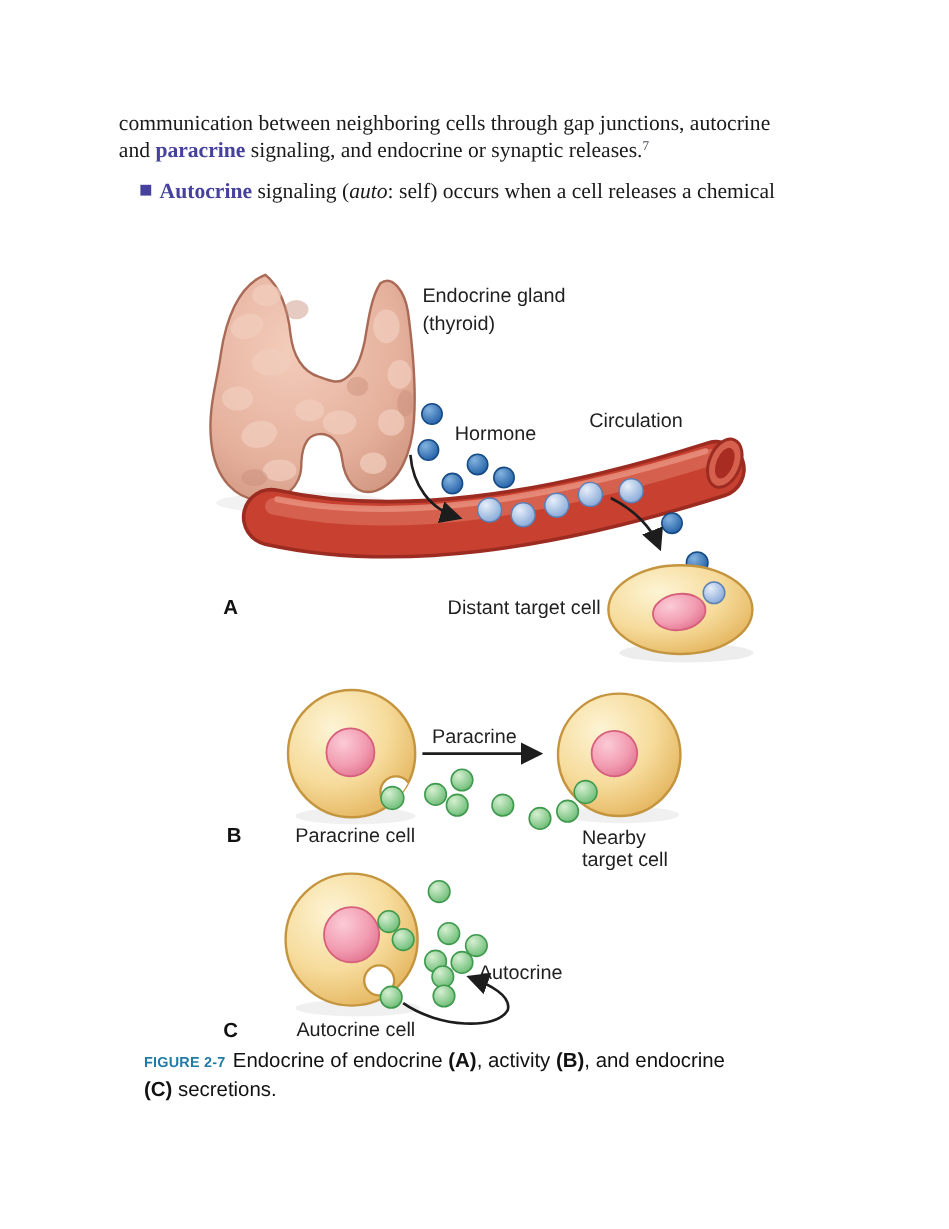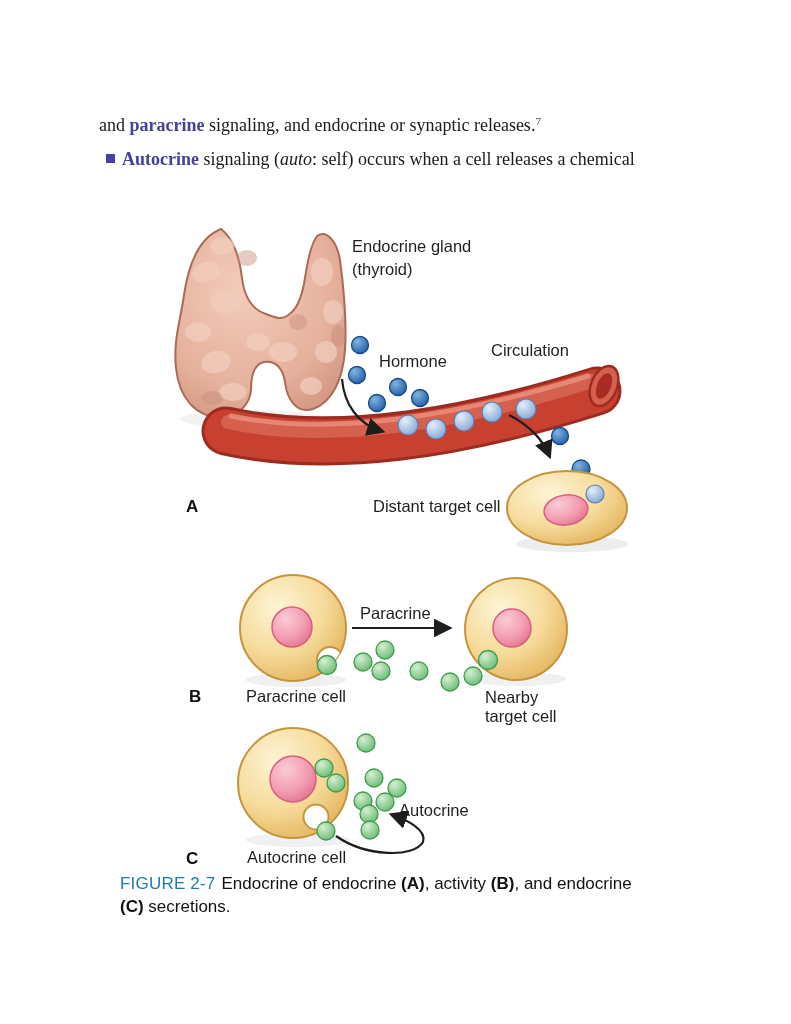--- a/index.html
+++ b/index.html
@@ -5,41 +5,41 @@
   html,body{margin:0;padding:0;}
   body{
     width:791px;height:1024px;position:relative;background:#ffffff;
     font-family:"Liberation Serif",serif;color:#1a1a1a;overflow:hidden;
   }
   .serif-text{font-family:"Liberation Serif",serif;font-size:18px;line-height:23px;color:#1a1a1a;}
   .intro{position:absolute;left:99px;top:91px;width:620px;}
   .accent-bold{font-weight:bold;color:#45419c;}
   .ital{font-style:italic;}
   sup.fnote{font-size:11px;color:#4a4a52;vertical-align:6px;line-height:0;}
-  .bullet-wrap{position:absolute;left:99px;top:148px;width:620px;}
+  .bullet-wrap{position:absolute;left:110px;top:148px;width:620px;}
   .bullet-sq{
     position:absolute;left:7px;top:6px;width:9px;height:9px;background:#45419c;display:block;
   }
   .bullet-text{padding-left:23px;}
   .figure-caption{
     position:absolute;left:120px;top:873px;width:588px;
     font-family:"Liberation Sans",sans-serif;font-size:17px;line-height:22.5px;color:#111;
   }
-  .fig-num{font-weight:normal;font-size:17px;color:#1e7ca6;letter-spacing:.2px;margin-right:6px;}
+  .fig-num{font-weight:bold;font-size:12px;color:#1e7ca6;letter-spacing:.2px;margin-right:6px;}
   .cap-bold{font-weight:bold;}
   svg.figure{position:absolute;left:0;top:0;}
   text.flab{font-family:"Liberation Sans",sans-serif;font-size:16.5px;fill:#1f1f1f;}
   text.fletter{font-family:"Liberation Sans",sans-serif;font-size:17px;font-weight:bold;fill:#111;}
   .arrowline{stroke:#1d1d1d;stroke-width:2.2;fill:none;}
 </style>
 </head>
 <body>
 
 <div class="serif-text intro">
-  <br>
+  <span>communication between neighboring cells through gap junctions, autocrine</span><br>
   <span>and </span><span class="accent-bold">paracrine</span><span> signaling, and endocrine or synaptic releases.</span><sup class="fnote">7</sup>
 </div>
 
 <div class="serif-text bullet-wrap">
   <span class="bullet-sq"></span>
   <div class="bullet-text">
     <span class="accent-bold">Autocrine</span><span> signaling (</span><span class="ital">auto</span><span>: self) occurs when a cell releases a chemical</span><br>
   </div>
 </div>
 

